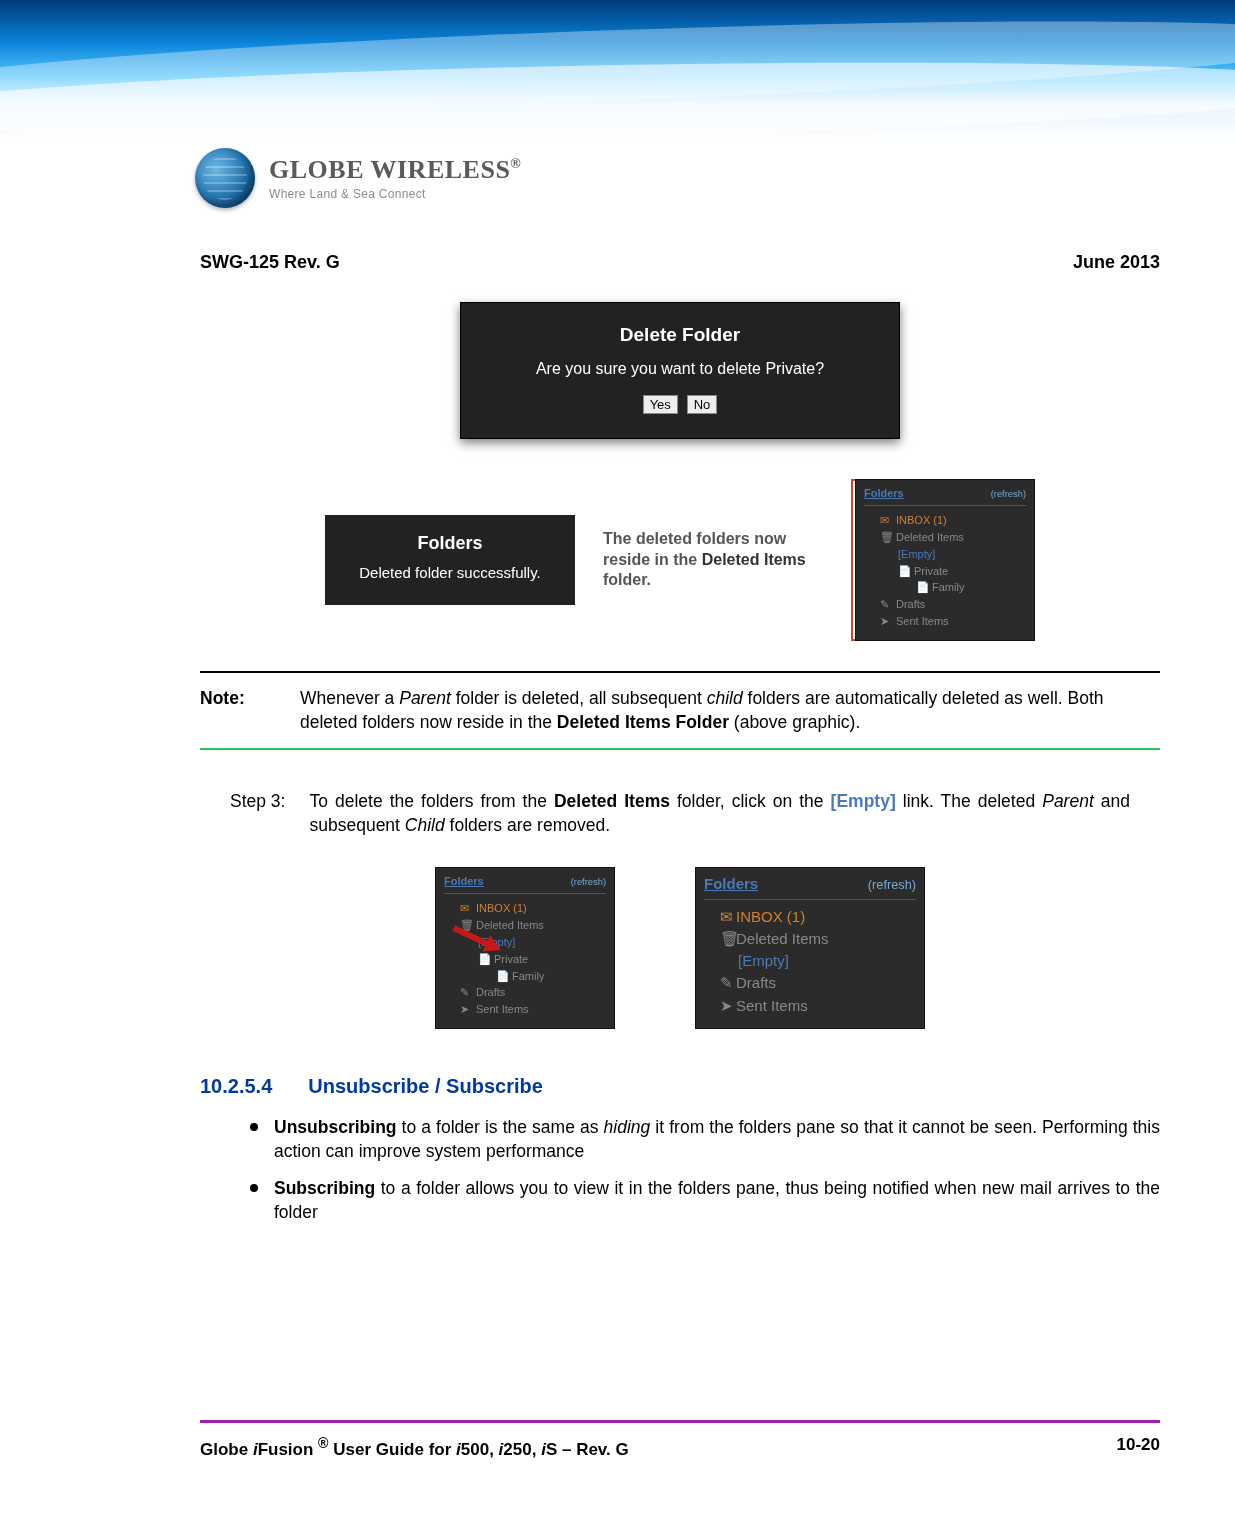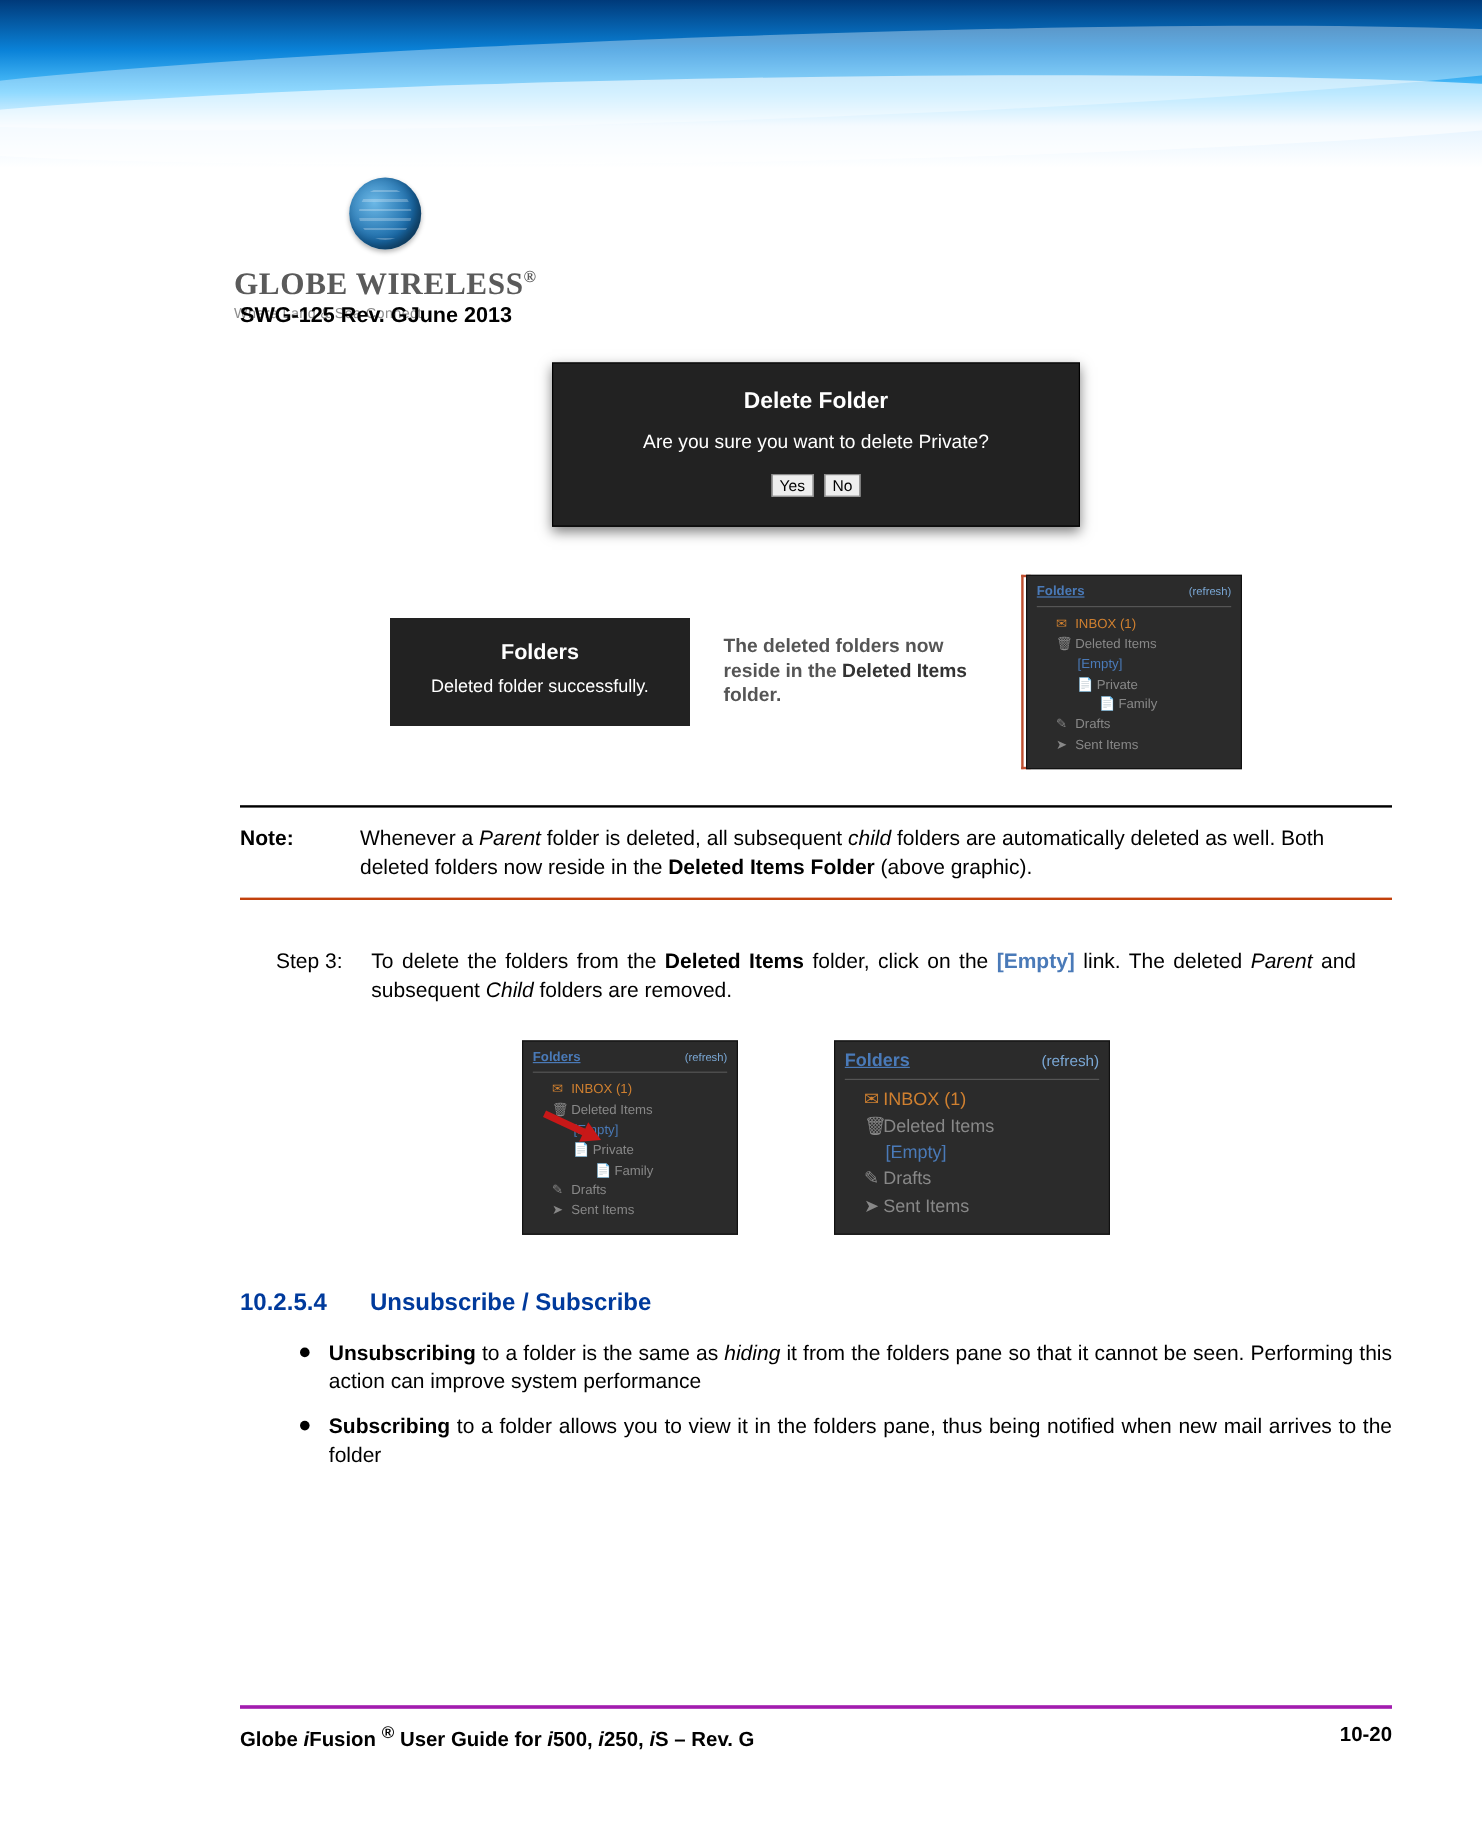--- a/index.html
+++ b/index.html
@@ -20,21 +20,21 @@
   }
   .banner::before, .banner::after {
     content:""; position:absolute; left:-10%; right:-10%;
     height:70px; border-radius:50%;
   }
   .banner::before { top:30px; background: rgba(255,255,255,0.35); transform:rotate(-2deg); }
   .banner::after { top:65px; background: rgba(255,255,255,0.6); transform:rotate(-1deg); }
   .logo {
     position: absolute;
     top: 148px; left: 195px;
-    display: flex; align-items: center; gap: 14px; flex-direction: column;
+    display: flex; align-items: center; gap: 14px;
   }
   .logo-globe {
     width: 60px; height: 60px; border-radius: 50%;
     background: radial-gradient(circle at 35% 35%, #6cb8e6 0%, #1a6aa8 60%, #0d3a5c 100%);
     box-shadow: inset -4px -4px 10px rgba(0,0,0,.35), 0 2px 4px rgba(0,0,0,.3);
     position: relative;
   }
   .logo-globe::after {
     content:""; position:absolute; inset:8px; border-radius:50%;
     background: repeating-linear-gradient(0deg, rgba(255,255,255,.25) 0 2px, transparent 2px 8px);
@@ -47,21 +47,21 @@
   .logo-text .tag {
     font-family: Arial, sans-serif; font-size: 12px; color:#8c8c8c;
     margin-top: 2px; letter-spacing: 0.3px;
   }
   .page {
     position: absolute;
     top: 250px; left: 200px; right: 75px;
     font-size: 17.5px; color:#000; line-height: 1.35;
   }
   .header-row {
-    display:flex; font-weight:bold;
+    display:flex; justify-content:space-between; font-weight:bold;
     margin-bottom: 28px;
     font-size: 18px;
   }
   .dialog-wrap { text-align:center; margin: 10px 0 40px; }
   .dialog {
     display:inline-block; background:#222; color:#fff; padding: 20px 32px 24px;
     box-shadow: 0 0 0 1px #000 inset, 0 4px 10px rgba(0,0,0,.5);
     min-width: 440px;
   }
   .dialog h4 { font-size:19px; margin-bottom:10px; font-weight:bold; }
@@ -102,21 +102,21 @@
   .fp-list li { padding: 1px 0; display:flex; align-items:center; gap:4px; }
   .fp-list li .ic { width:12px; display:inline-block; }
   .fp-list li.ind1 { padding-left: 16px; }
   .fp-list li.ind2 { padding-left: 34px; color:#4a7ab8; }
   .fp-list li.ind3 { padding-left: 34px; }
   .fp-list li.ind4 { padding-left: 52px; }
   .fp-list li.orange { color:#d08030; }
   .fp-list li.dim { color:#888; }
   .link-blue { color:#4a7ab8; }
   .note-block {
-    border-top: 2px solid #000; border-bottom: 2px solid #c2410c;
+    border-top: 2px solid #000; border-bottom: 2px solid #22c55e;
     padding: 14px 0; margin: 16px 0 40px;
     display:flex; gap: 30px;
   }
   .note-block .nl { font-weight:bold; width: 70px; }
   .note-block .nb { flex:1; }
   .figs-row2 {
     display:flex; justify-content:center; gap: 80px; margin: 24px 0 44px;
     position: relative;
   }
   .arrow-red {

